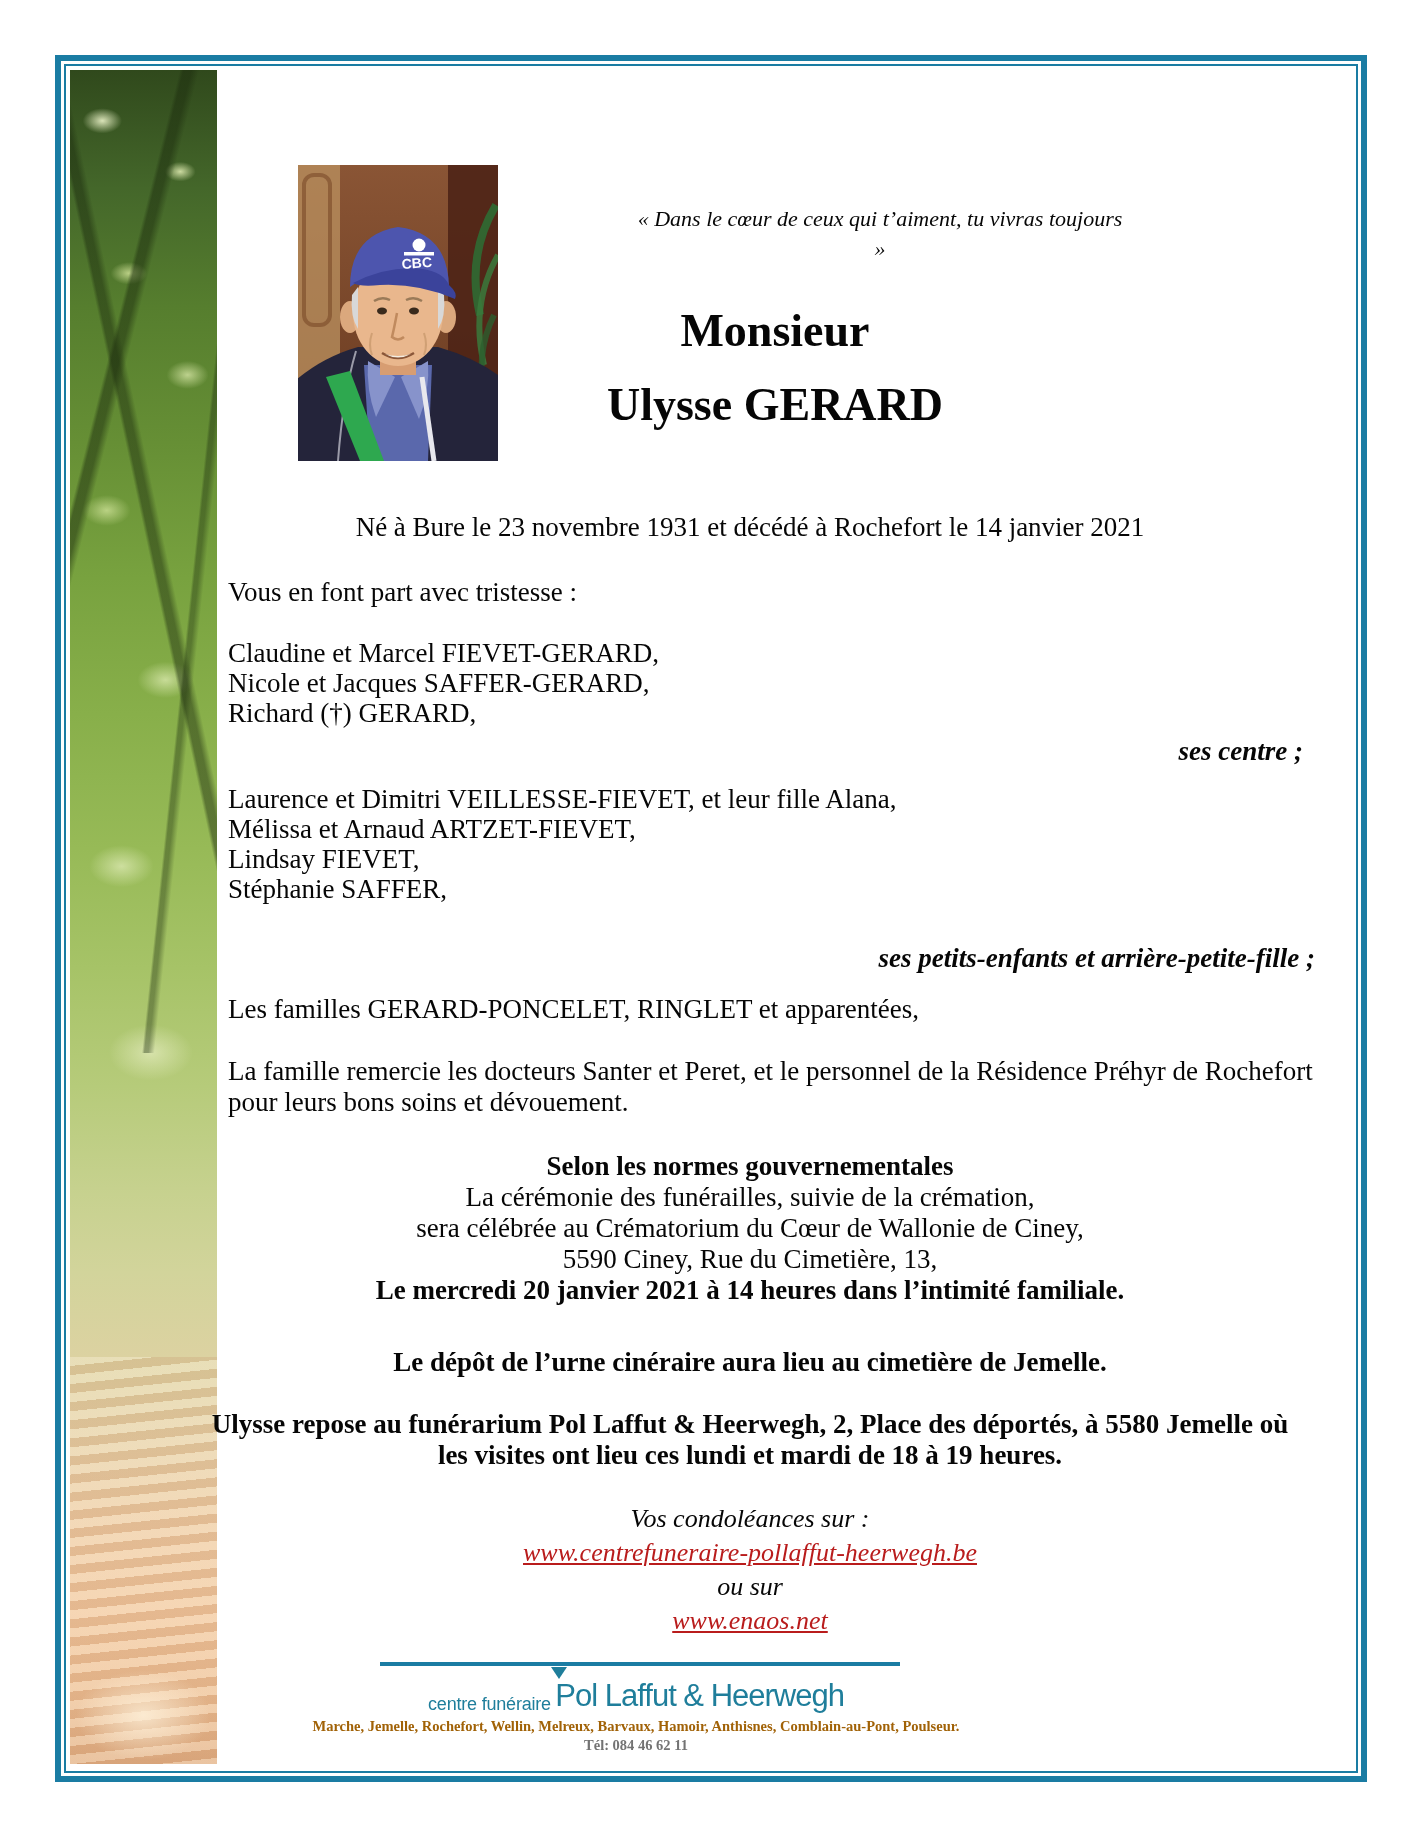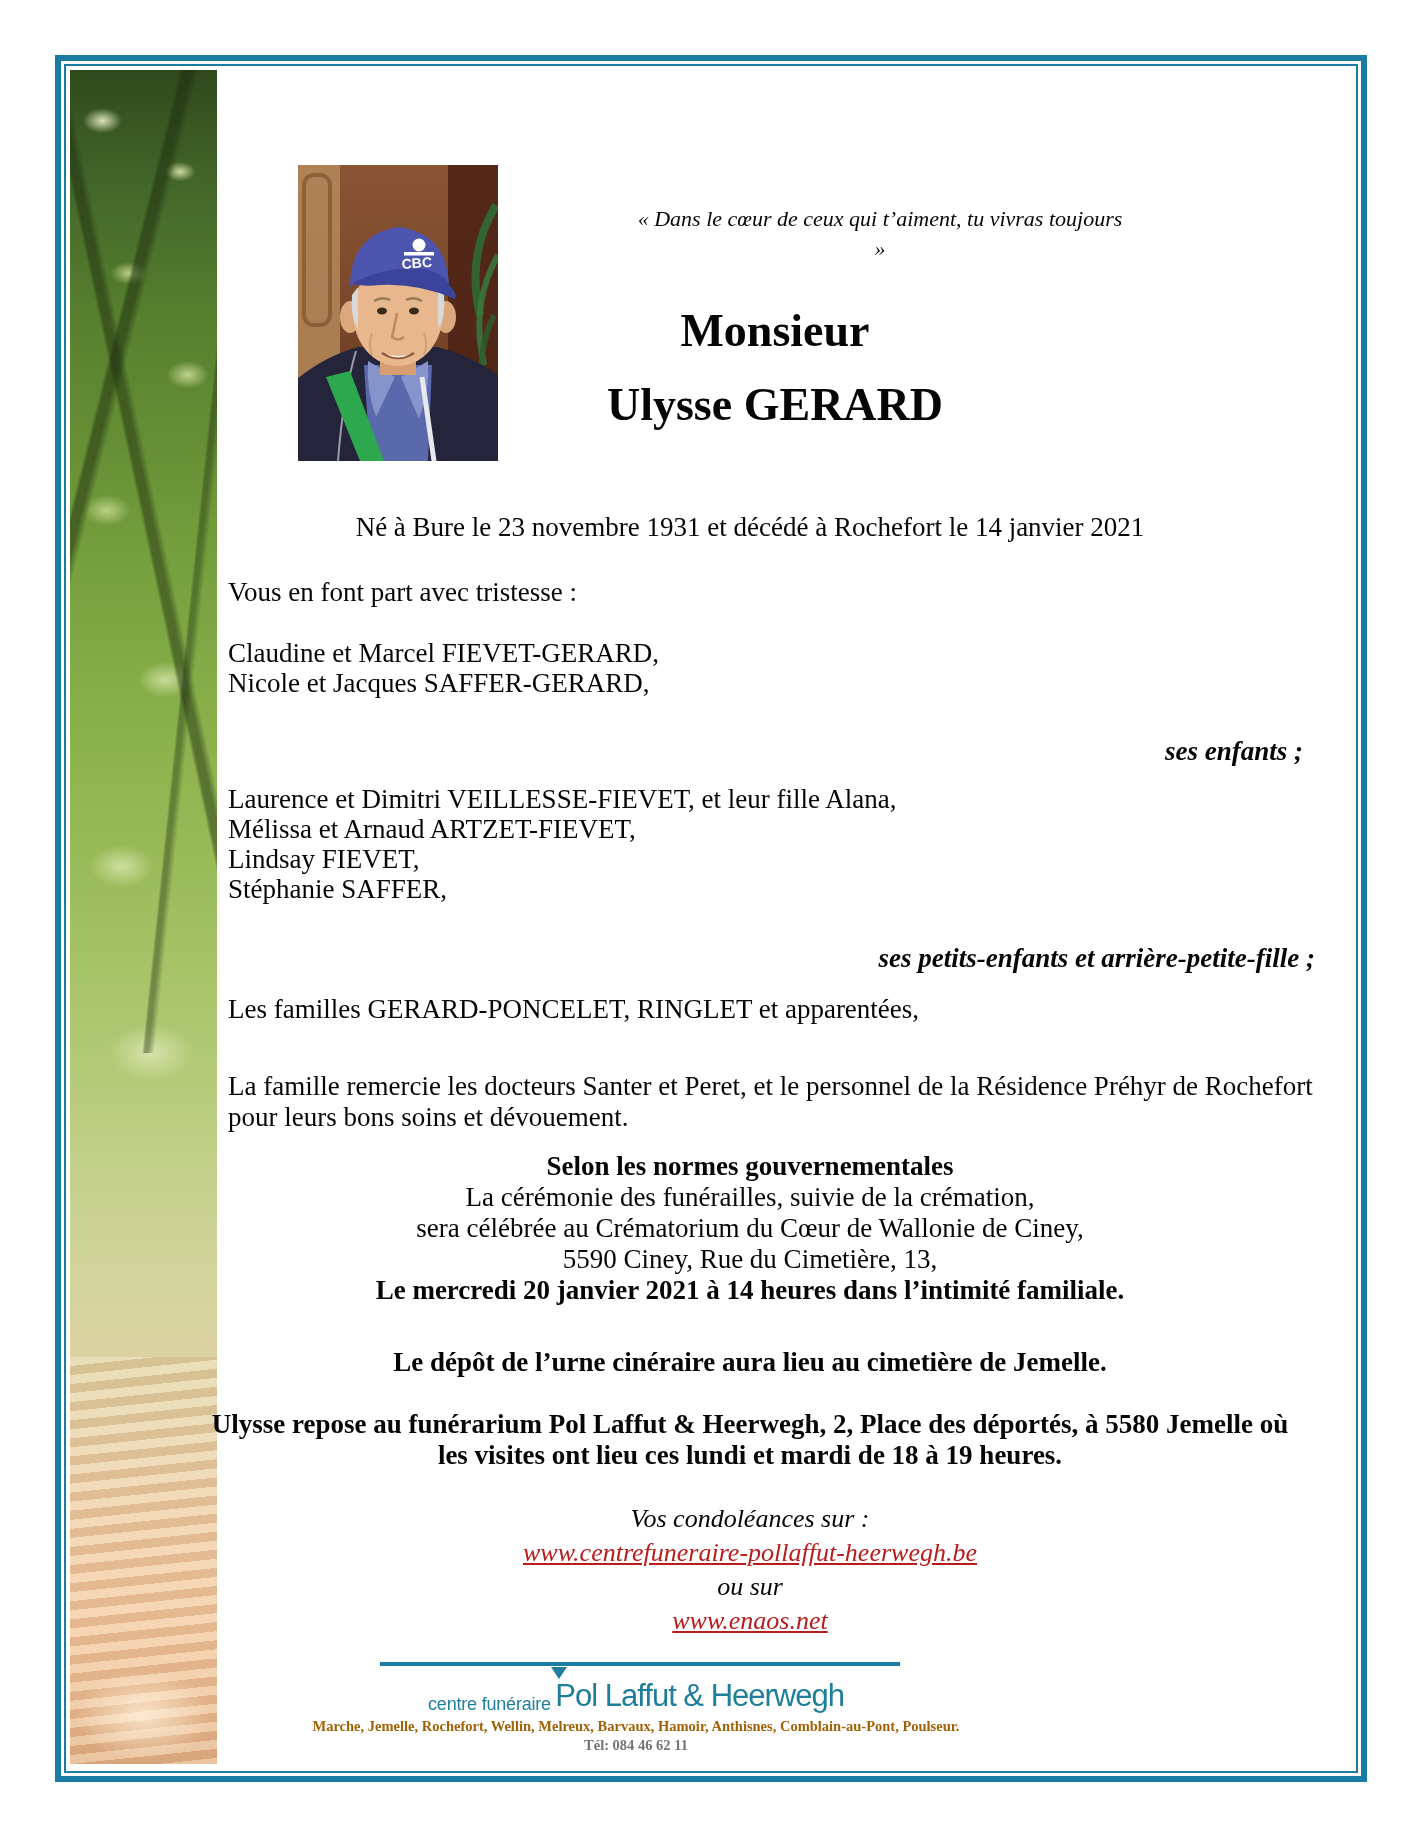--- a/index.html
+++ b/index.html
@@ -47,21 +47,21 @@
   .title-block{left:210px;top:294px;width:1130px;text-align:center;
          font-weight:bold;font-size:46px;line-height:74px;}
   .birth{left:205px;top:512px;width:1090px;text-align:center;font-size:27px;}
   .intro{left:228px;top:577px;font-size:27px;}
   .children{left:228px;top:638px;font-size:27px;line-height:30px;}
   .grandchildren{left:228px;top:784px;font-size:27px;line-height:30px;}
   .caption{font-weight:bold;font-style:italic;font-size:27px;text-align:right;}
   .cap-children{left:228px;top:736px;width:1075px;}
   .cap-grand{left:228px;top:943px;width:1087px;}
   .families{left:228px;top:994px;font-size:27px;}
-  .thanks{left:228px;top:1056px;width:1092px;font-size:27px;line-height:31px;text-align:left;margin-top:15px;}
+  .thanks{left:228px;top:1056px;width:1092px;font-size:27px;line-height:31px;text-align:left;}
   .ceremony{left:205px;top:1151px;width:1090px;text-align:center;font-size:27px;line-height:31px;}
   .b{font-weight:bold;}
   .urn{left:205px;top:1347px;width:1090px;text-align:center;font-size:27px;font-weight:bold;}
   .repose{left:205px;top:1409px;width:1090px;text-align:center;font-size:27px;line-height:31px;font-weight:bold;}
   .condolences{left:205px;top:1502px;width:1090px;text-align:center;
                font-style:italic;font-size:26px;line-height:34px;}
   .condolences a{color:#b91c1c;text-decoration:underline;}
 
   
   .footer-rule{left:380px;top:1662px;width:520px;height:4px;background:#1a7ca3;}
@@ -145,22 +145,23 @@
     <div>Ulysse GERARD</div>
   </div>
 
   <p class="abs birth">Né à Bure le 23 novembre 1931 et décédé à Rochefort le 14 janvier 2021</p>
 
   <p class="abs intro">Vous en font part avec tristesse :</p>
 
   <div class="abs children">
     <div>Claudine et Marcel FIEVET-GERARD,</div>
     <div>Nicole et Jacques SAFFER-GERARD,</div>
-  </div>
-  <p class="abs caption cap-children">ses enfants ;</p>
+    <div>Richard (†) GERARD,</div>
+  </div>
+  <p class="abs caption cap-children">ses centre ;</p>
 
   <div class="abs grandchildren">
     <div>Laurence et Dimitri VEILLESSE-FIEVET, et leur fille Alana,</div>
     <div>Mélissa et Arnaud ARTZET-FIEVET,</div>
     <div>Lindsay FIEVET,</div>
     <div>Stéphanie SAFFER,</div>
   </div>
   <p class="abs caption cap-grand">ses petits-enfants et arrière-petite-fille ;</p>
 
   <p class="abs families">Les familles GERARD-PONCELET, RINGLET et apparentées,</p>

